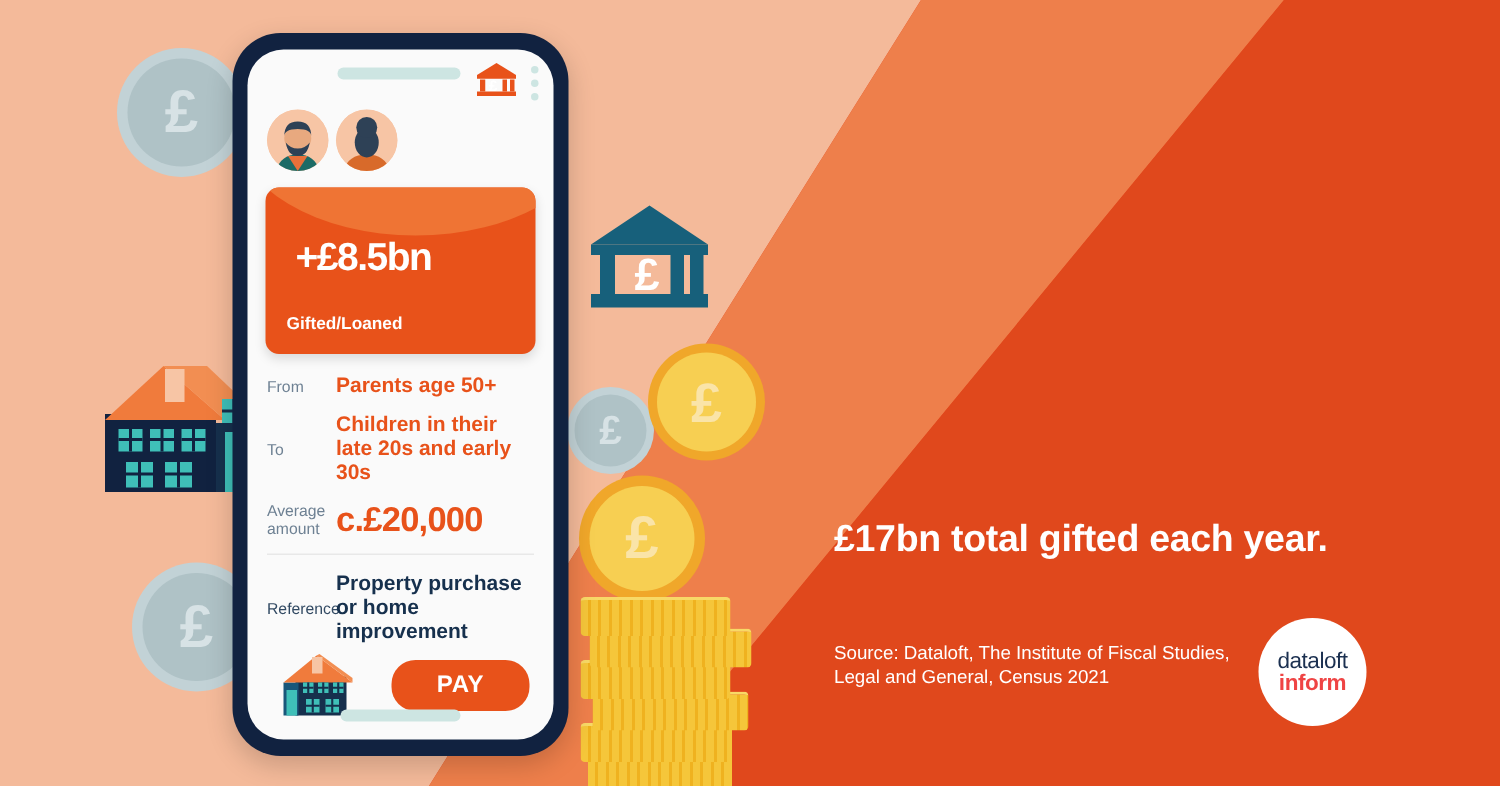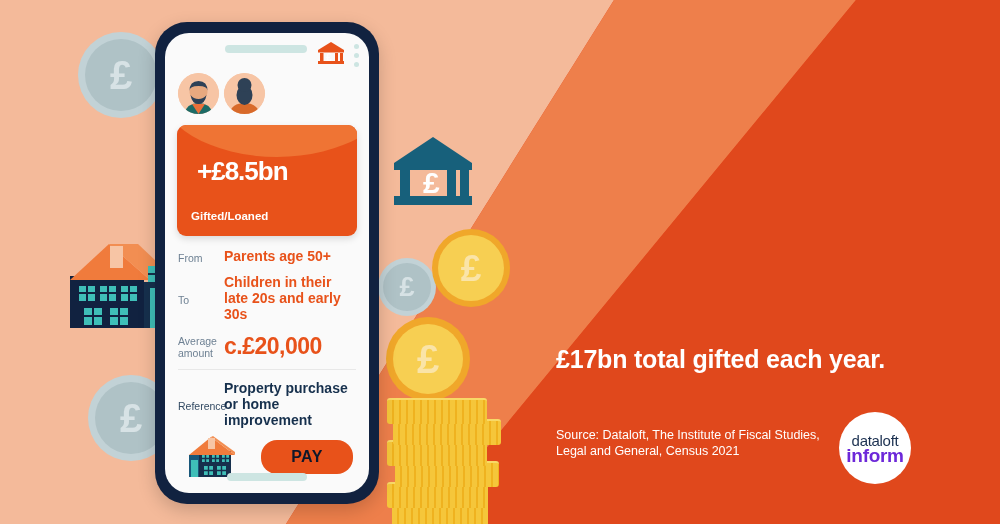--- a/index.html
+++ b/index.html
@@ -116,21 +116,21 @@
   .row .lbl{width:46px;flex:0 0 46px;color:#6E8193;font-size:10.5px;line-height:12px;padding-top:3px;}
   .row .val{flex:1;color:#E8521A;font-size:14px;font-weight:bold;line-height:16px;}
   .row.avg .val{font-size:23px;line-height:26px;letter-spacing:-.5px;}
   .divider{height:1px;background:#E8E8E8;margin:8px 13px 10px 13px;}
   .row.ref .lbl{color:#324A63;}
   .row.ref .val{color:#16304D;font-weight:bold;font-size:14px;}
 
   .pay-area{position:absolute;left:0;top:400px;width:204px;height:46px;}
   #house-small{position:absolute;left:18px;top:0px;width:56px;height:46px;}
   #pay-button{position:absolute;left:96px;top:7px;width:92px;height:34px;border:none;
-     background:#E8521A;border-radius:16px;color:#0f172a;font-size:16px;font-weight:bold;
+     background:#E8521A;border-radius:16px;color:#ffffff;font-size:16px;font-weight:bold;
      font-family:"Liberation Sans",sans-serif;letter-spacing:.5px;cursor:pointer;}
   .home-pill{position:absolute;left:62px;top:440px;width:80px;height:8px;background:#CDE5E2;border-radius:5px;}
 
   
   #headline{
     position:absolute;left:556px;top:42px;width:420px;
     color:#FFFFFF;font-size:46px;line-height:57px;font-weight:normal;letter-spacing:-.6px;
     margin:0;
   }
   #subhead{
@@ -139,21 +139,21 @@
   }
   #source{
     position:absolute;left:556px;top:427px;width:270px;
     color:#FFFFFF;font-size:12.5px;line-height:16px;margin:0;
   }
   #logo{
     position:absolute;left:839px;top:412px;width:72px;height:72px;border-radius:50%;
     background:#FFFFFF;display:flex;flex-direction:column;align-items:center;justify-content:center;
   }
   #logo .l1{color:#1B3050;font-size:15px;font-weight:normal;line-height:15px;letter-spacing:-.3px;}
-  #logo .l2{color:#6d28d9;font-size:19px;font-weight:bold;line-height:16px;letter-spacing:-.3px;text-align:center;}
+  #logo .l2{color:#ef4444;font-size:15px;font-weight:bold;line-height:16px;letter-spacing:-.3px;text-align:center;}
 </style>
 </head>
 <body>
 
 <div id="stage">
 
   <div class="bg-layer wedge-peach"></div>
   <div class="bg-layer wedge-mid"></div>
   <div class="bg-layer wedge-deep"></div>
 

